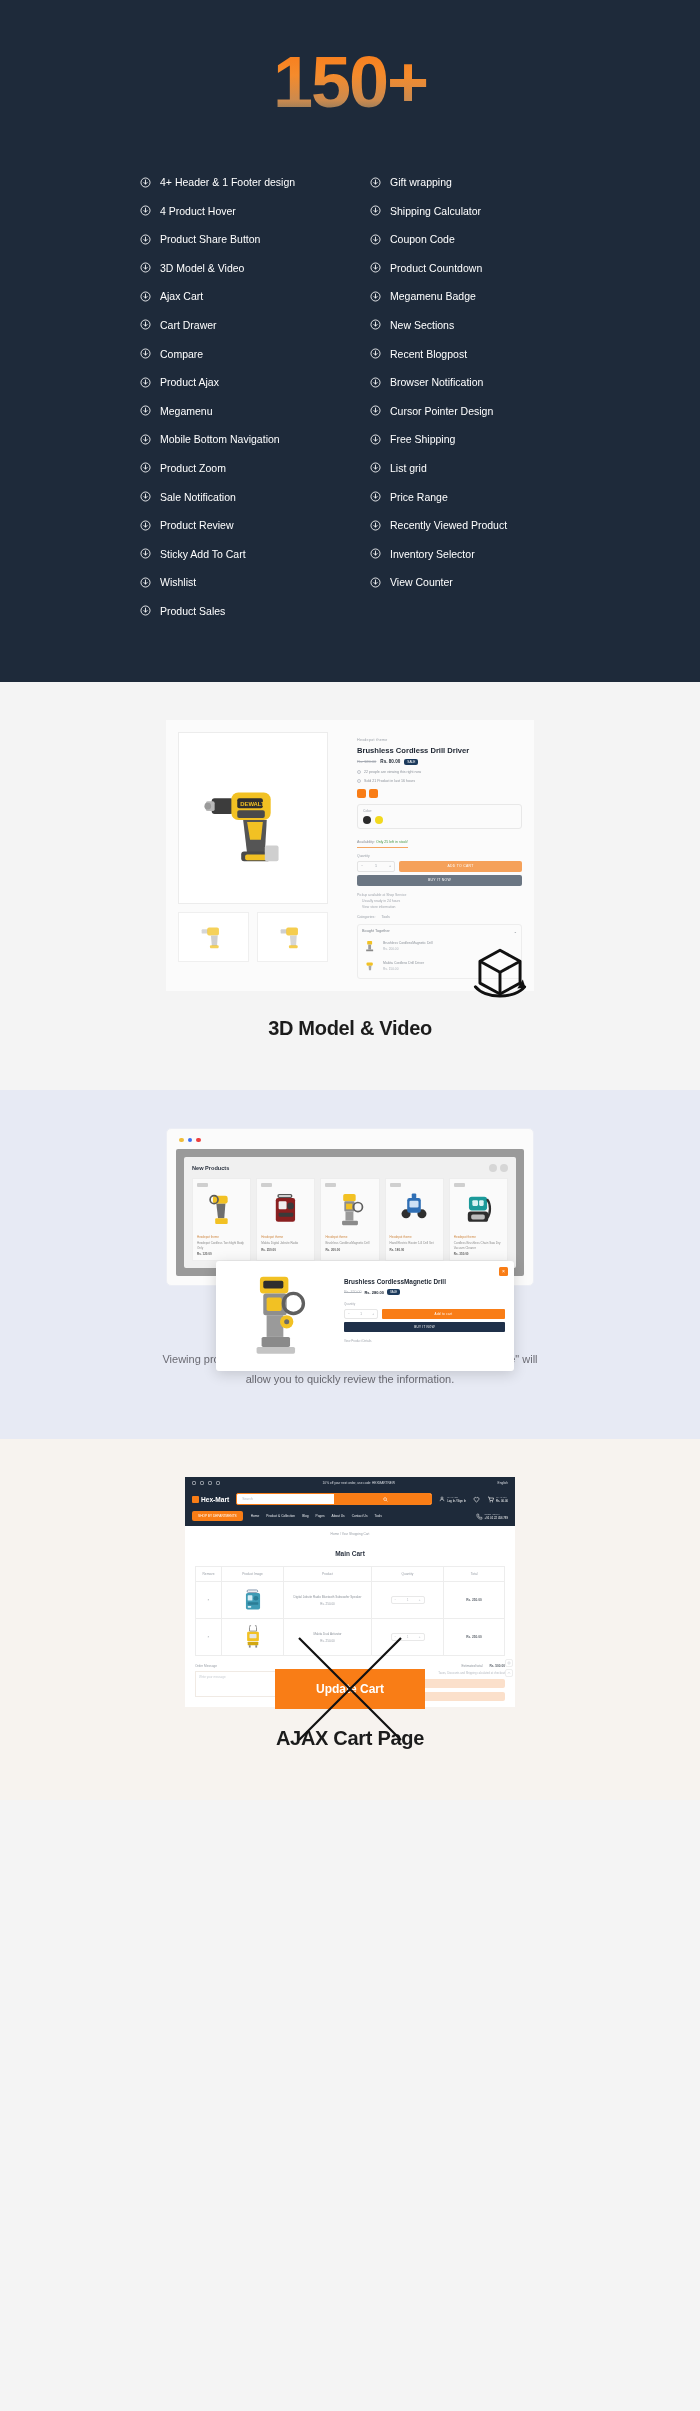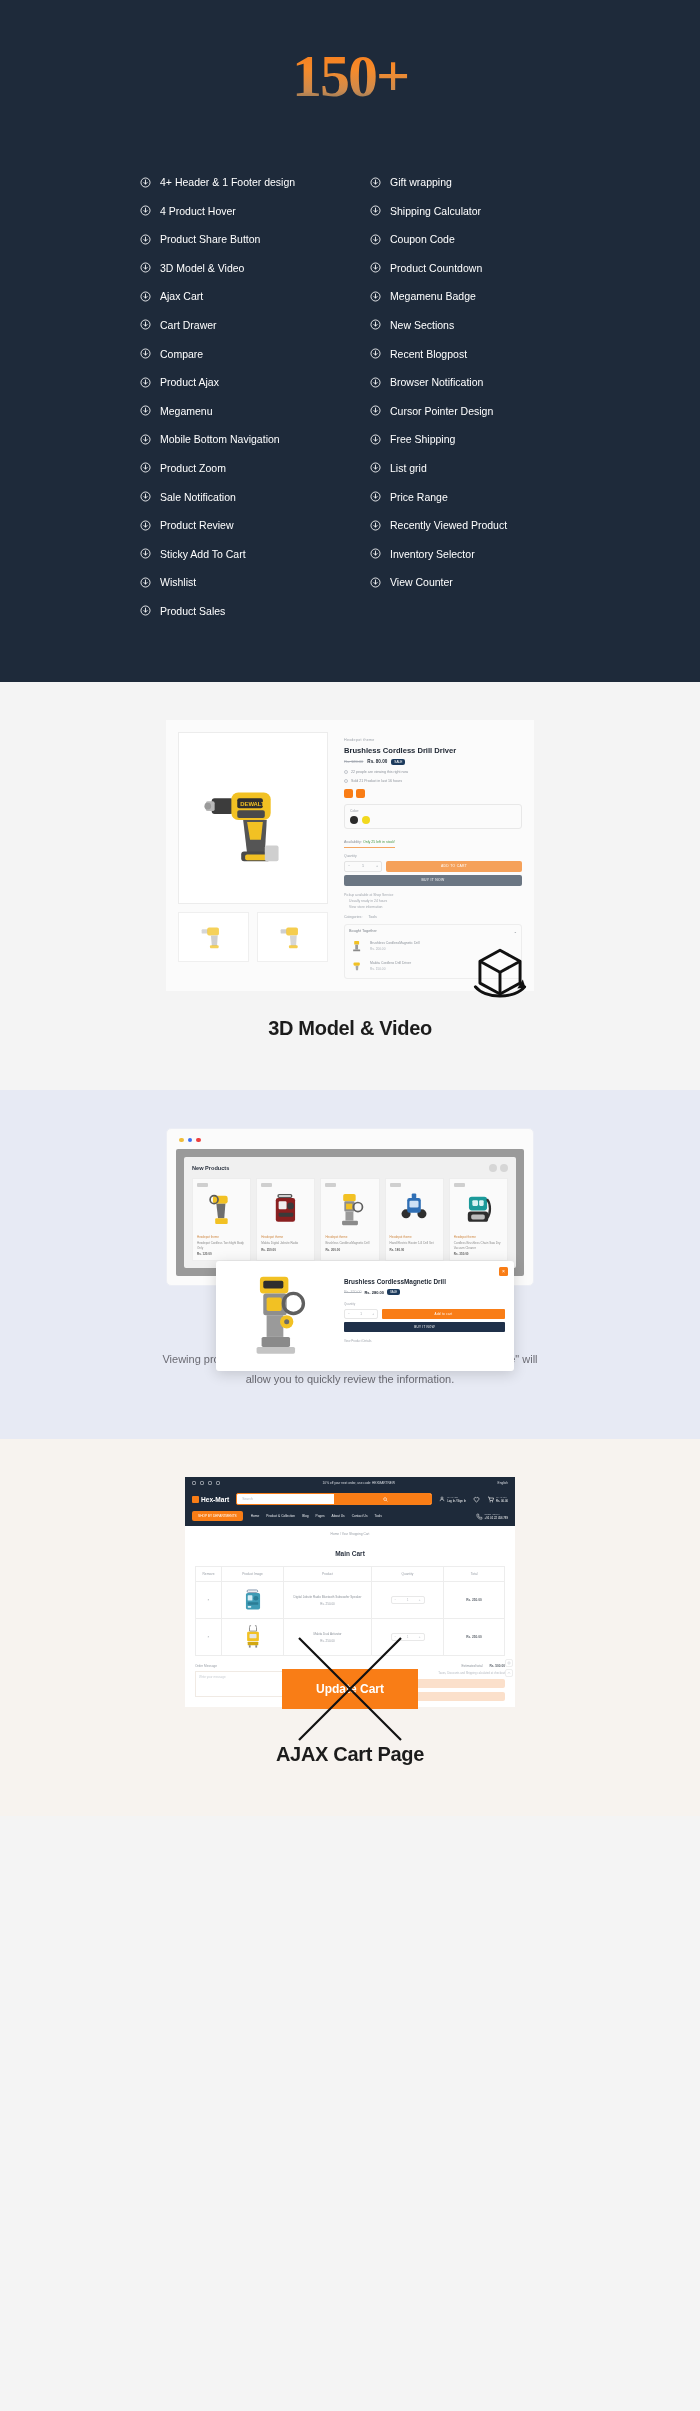--- a/index.html
+++ b/index.html
@@ -15,34 +15,33 @@
     background: #1e2a3a;
     padding: 40px 0 48px;
     position: relative;
   }
   .hero-head {
     position: relative;
     height: 108px;
     text-align: center;
   }
   .big-num {
-    font-size: 60px;
+    font-size: 72px;
     font-weight: 800;
     letter-spacing: -2px;
     line-height: 1;
     background: linear-gradient(180deg, #f97a18 0%, #f58b2c 40%, #cc8a4e 75%, #6d6f63 100%);
     -webkit-background-clip: text;
     background-clip: text;
     color: transparent;
     -webkit-text-fill-color: transparent;
     position: absolute;
     top: 6px;
     left: 0;
     right: 0;
-    font-family: Liberation Serif, serif;
   }
   .hero-title {
     position: absolute;
     top: 64px;
     left: 0;
     right: 0;
     font-size: 28px;
     font-weight: 800;
     color: #ffffff;
     letter-spacing: -0.4px;
@@ -114,21 +113,21 @@
   }
 
   
   .mock3d {
     width: 368px;
     margin: 0 auto;
     background: #fbfbfb;
     padding: 12px;
     position: relative;
     display: flex;
-    gap: 16px;
+    gap: 29px;
   }
   .m3-left { width: 150px; }
   .m3-main {
     background: #fff;
     border: 1px solid #ececec;
     height: 172px;
     display: flex;
     align-items: center;
     justify-content: center;
   }
@@ -309,21 +308,21 @@
   .ct-note-box { height: 26px; border: 1px solid #f0eae4; margin-top: 3px; font-size: 3px; color: #c7ccd2; padding: 3px; }
   .ct-sum { flex: 1; text-align: right; }
   .ct-sum-row { font-size: 3.2px; color: #8d939b; }
   .ct-sum-row b { color: #5f666e; margin-left: 6px; }
   .ct-sum-note { font-size: 2.8px; color: #b6bbc2; margin-top: 3px; }
   .ct-sum-btn { height: 9px; background: #fbe0cb; border-radius: 2px; margin-top: 4px; }
   .ct-side { position: absolute; right: 2px; bottom: 28px; }
   .ct-side-b { width: 8px; height: 8px; border: 1px solid #eee; border-radius: 2px; margin-bottom: 2px;
     display:flex;align-items:center;justify-content:center;background:#fff; }
 
-  .update-cart-wrap { position: relative; width: 136px; margin: 0 auto; margin-top: -38px; }
+  .update-cart-wrap { position: relative; width: 150px; margin: 0 auto; margin-top: -38px; }
   .update-cart {
     display: block; width: 100%;
     background: #f97d16; color: #fff;
     font-size: 12px; font-weight: 600;
     padding: 13px 0; text-align: center;
     border: none; cursor: pointer;
   }
   .cross-svg { position: absolute; left: 50%; top: 50%; transform: translate(-50%,-50%); pointer-events: none; }
 </style>
 </head>
@@ -1029,16 +1028,16 @@
     </div>
   </div>
 
   <div class="update-cart-wrap">
     <button class="update-cart">Update Cart</button>
     <svg class="cross-svg" width="150" height="118" viewBox="0 0 150 118">
       <path d="M24 8 L126 110 M126 8 L24 110" stroke="#111" stroke-width="2.2" fill="none"></path>
     </svg>
   </div>
 
-  <div class="promo-caption" style="margin-top:34px">
+  <div class="promo-caption" style="margin-top:18px">
     <h2 class="promo-title">AJAX Cart Page</h2>
   </div>
 </section>
 
 </body></html>

